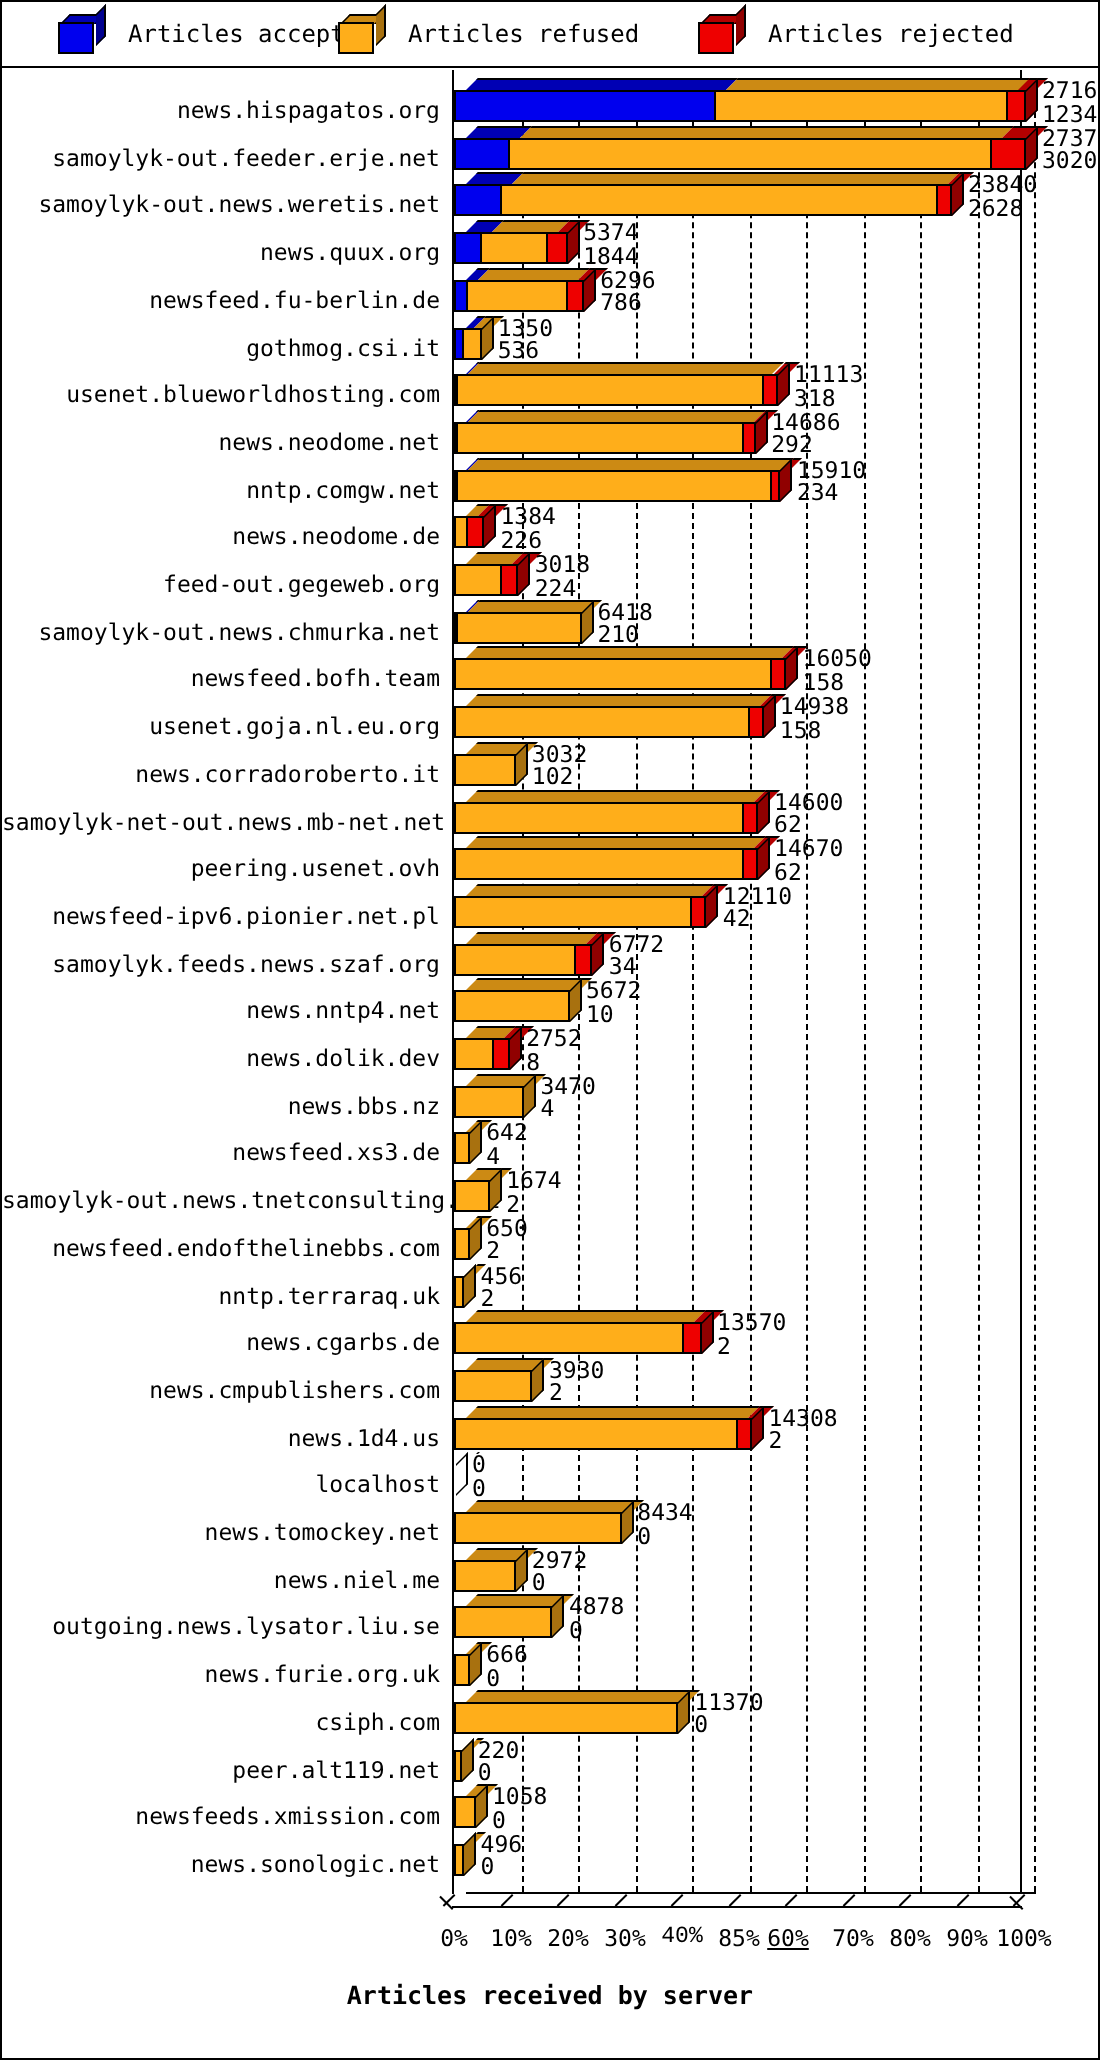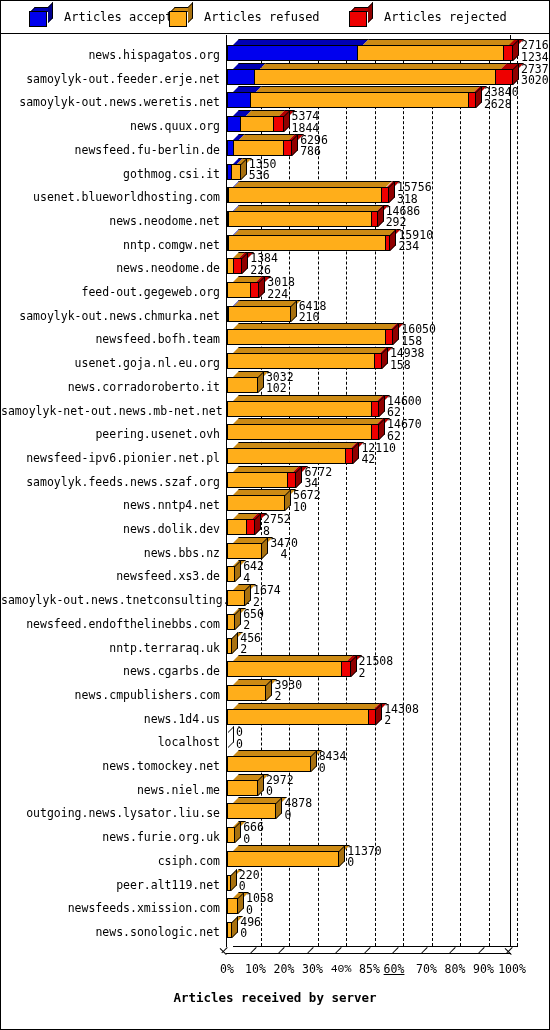--- a/index.html
+++ b/index.html
@@ -375,21 +375,21 @@
           <div class="topface" style="left: 6px; width: 1.425px; background: rgb(0, 0, 180);"></div>
           <div class="seg" style="left: 0px; width: 2.425px; background: rgb(0, 0, 238);"></div>
           <div class="topface" style="left: 7.425px; width: 152.475px; background: rgb(204, 138, 20);"></div>
           <div class="seg" style="left: 1.425px; width: 153.475px; background: rgb(255, 174, 26);"></div>
           <div class="topface" style="left: 159.9px; width: 7.125px; background: rgb(180, 0, 0);"></div>
           <div class="seg" style="left: 153.9px; width: 8.125px; background: rgb(238, 0, 0);"></div>
           <div class="sideface" style="left: 162.025px; top: 6px; background: rgb(144, 0, 0);"></div>
           <div class="cap-right" style="left: 161.025px;"></div>
         </div>
         <div class="value-box" style="left: 171.025px; top: 147.2px;">
-          <span class="v1">15756</span>
+          <span class="v1">11113</span>
           <span class="v2">318</span>
         </div>
         <div class="bar-wrap" style="left: 1px; top: 169.9px; width: 293px;">
           <div class="topface" style="left: 6px; width: 1.425px; background: rgb(0, 0, 180);"></div>
           <div class="seg" style="left: 0px; width: 2.425px; background: rgb(0, 0, 238);"></div>
           <div class="topface" style="left: 7.425px; width: 142.5px; background: rgb(204, 138, 20);"></div>
           <div class="seg" style="left: 1.425px; width: 143.5px; background: rgb(255, 174, 26);"></div>
           <div class="topface" style="left: 149.925px; width: 5.7px; background: rgb(180, 0, 0);"></div>
           <div class="seg" style="left: 143.925px; width: 6.7px; background: rgb(238, 0, 0);"></div>
           <div class="sideface" style="left: 150.625px; top: 6px; background: rgb(144, 0, 0);"></div>
@@ -552,21 +552,21 @@
         <div class="value-box" style="left: 37.075px; top: 479px;">
           <span class="v1">2752</span>
           <span class="v2">8</span>
         </div>
         <div class="bar-wrap" style="left: 1px; top: 501.7px; width: 293px;">
           <div class="topface" style="left: 6px; width: 34.2px; background: rgb(204, 138, 20);"></div>
           <div class="seg" style="left: 0px; width: 35.2px; background: rgb(255, 174, 26);"></div>
           <div class="sideface" style="left: 35.2px; top: 6px; background: rgb(168, 113, 15);"></div>
           <div class="cap-right" style="left: 34.2px;"></div>
         </div>
-        <div class="value-box" style="left: 44.2px; top: 502.7px; text-align: center;">
+        <div class="value-box" style="left: 44.2px; top: 502.7px;">
           <span class="v1">3470</span>
           <span class="v2">4</span>
         </div>
         <div class="bar-wrap" style="left: 1px; top: 525.4px; width: 293px;">
           <div class="topface" style="left: 6px; width: 7.125px; background: rgb(204, 138, 20);"></div>
           <div class="seg" style="left: 0px; width: 8.125px; background: rgb(255, 174, 26);"></div>
           <div class="sideface" style="left: 8.125px; top: 6px; background: rgb(168, 113, 15);"></div>
           <div class="cap-right" style="left: 7.125px;"></div>
         </div>
         <div class="value-box" style="left: 17.125px; top: 526.4px;">
@@ -605,21 +605,21 @@
         </div>
         <div class="bar-wrap" style="left: 1px; top: 620.2px; width: 293px;">
           <div class="topface" style="left: 6px; width: 114px; background: rgb(204, 138, 20);"></div>
           <div class="seg" style="left: 0px; width: 115px; background: rgb(255, 174, 26);"></div>
           <div class="topface" style="left: 120px; width: 8.55px; background: rgb(180, 0, 0);"></div>
           <div class="seg" style="left: 114px; width: 9.55px; background: rgb(238, 0, 0);"></div>
           <div class="sideface" style="left: 123.55px; top: 6px; background: rgb(144, 0, 0);"></div>
           <div class="cap-right" style="left: 122.55px;"></div>
         </div>
         <div class="value-box" style="left: 132.55px; top: 621.2px;">
-          <span class="v1">21508</span>
+          <span class="v1">13570</span>
           <span class="v2">2</span>
         </div>
         <div class="bar-wrap" style="left: 1px; top: 643.9px; width: 293px;">
           <div class="topface" style="left: 6px; width: 38.475px; background: rgb(204, 138, 20);"></div>
           <div class="seg" style="left: 0px; width: 39.475px; background: rgb(255, 174, 26);"></div>
           <div class="sideface" style="left: 39.475px; top: 6px; background: rgb(168, 113, 15);"></div>
           <div class="cap-right" style="left: 38.475px;"></div>
         </div>
         <div class="value-box" style="left: 48.475px; top: 644.9px;">
           <span class="v1">3930</span>

